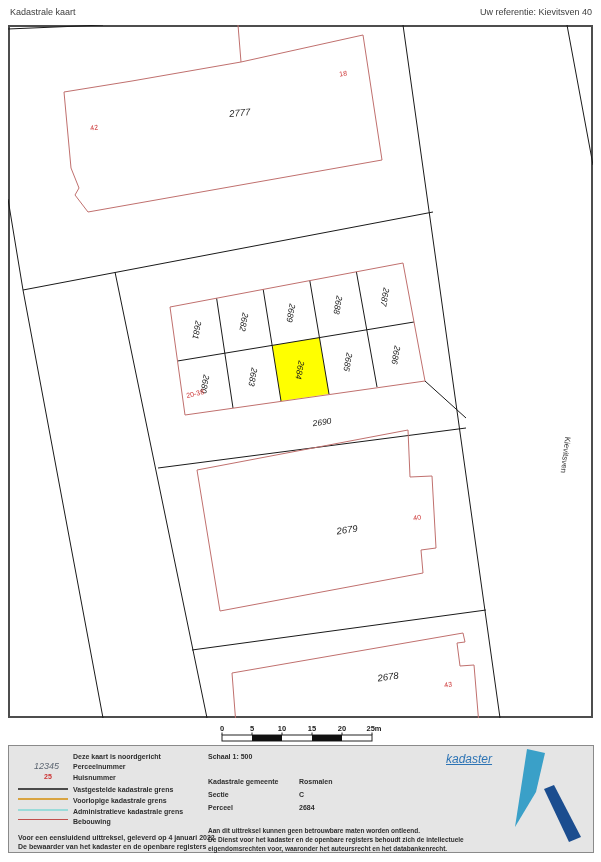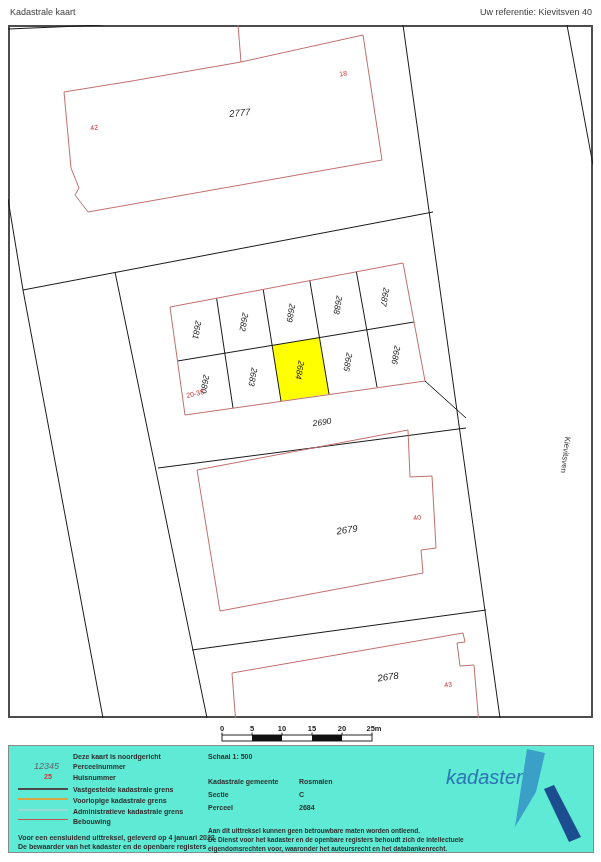--- a/index.html
+++ b/index.html
@@ -6,32 +6,32 @@
   body{width:601px;height:862px;position:relative;font-family:"Liberation Sans",sans-serif;color:#222;overflow:hidden;}
   .abs{position:absolute;}
   
   .hdr-title{left:10px;top:7px;font-size:9px;color:#3c3c3c;}
   .hdr-ref{right:9px;top:7px;font-size:9px;color:#3c3c3c;}
   
   .map-frame{left:8px;top:25px;width:585px;height:693px;}
   
   .scalebar{left:212px;top:722px;width:176px;height:24px;}
   
-  .panel{left:8px;top:745px;width:584px;height:106px;border:1px solid #8a8a8a;background:#5eead4;}
+  .panel{left:8px;top:745px;width:584px;height:106px;border:1px solid #8a8a8a;background:#e5e5e5;}
   .panel .txt{position:absolute;font-size:7px;font-weight:bold;color:#2e2e2e;white-space:nowrap;}
   .sample-parcel{position:absolute;left:25px;top:15px;font-size:9px;font-style:italic;color:#5a6470;font-weight:normal;}
   .sample-huis{position:absolute;left:35px;top:27px;font-size:7px;color:#cc3333;font-weight:bold;}
   .swatch{position:absolute;left:9px;width:50px;}
   .sw-vast{top:42px;height:2px;background:#4a4a4a;}
   .sw-voorlopig{top:52px;height:2px;background:#d9a441;}
   .sw-admin{top:63px;height:2px;background:#9adbd9;}
   .sw-bebouwing{top:73px;height:1px;background:#c0504d;}
   .details-label{font-size:8px;}
   .disclaimer{position:absolute;left:199px;top:80px;width:290px;font-size:6.5px;font-weight:bold;color:#2e2e2e;line-height:9px;}
-  .logo-text{position:absolute;left:437px;top:20px;font-size:20px;font-style:italic;color:#2d74b5;font-weight:normal;}
+  .logo-text{position:absolute;left:437px;top:6px;font-size:12px;font-style:italic;color:#2d74b5;font-weight:normal;text-decoration:underline;}
 </style>
 </head>
 <body>
 
 <div class="abs hdr-title">Kadastrale kaart</div>
 <div class="abs hdr-ref">Uw referentie: Kievitsven 40</div>
 
 <svg class="abs map-frame" viewBox="0 0 585 693" width="585" height="693">
 
   <rect x="1" y="1" width="583" height="691" fill="#ffffff" stroke="#4d4d4d" stroke-width="2"></rect>

